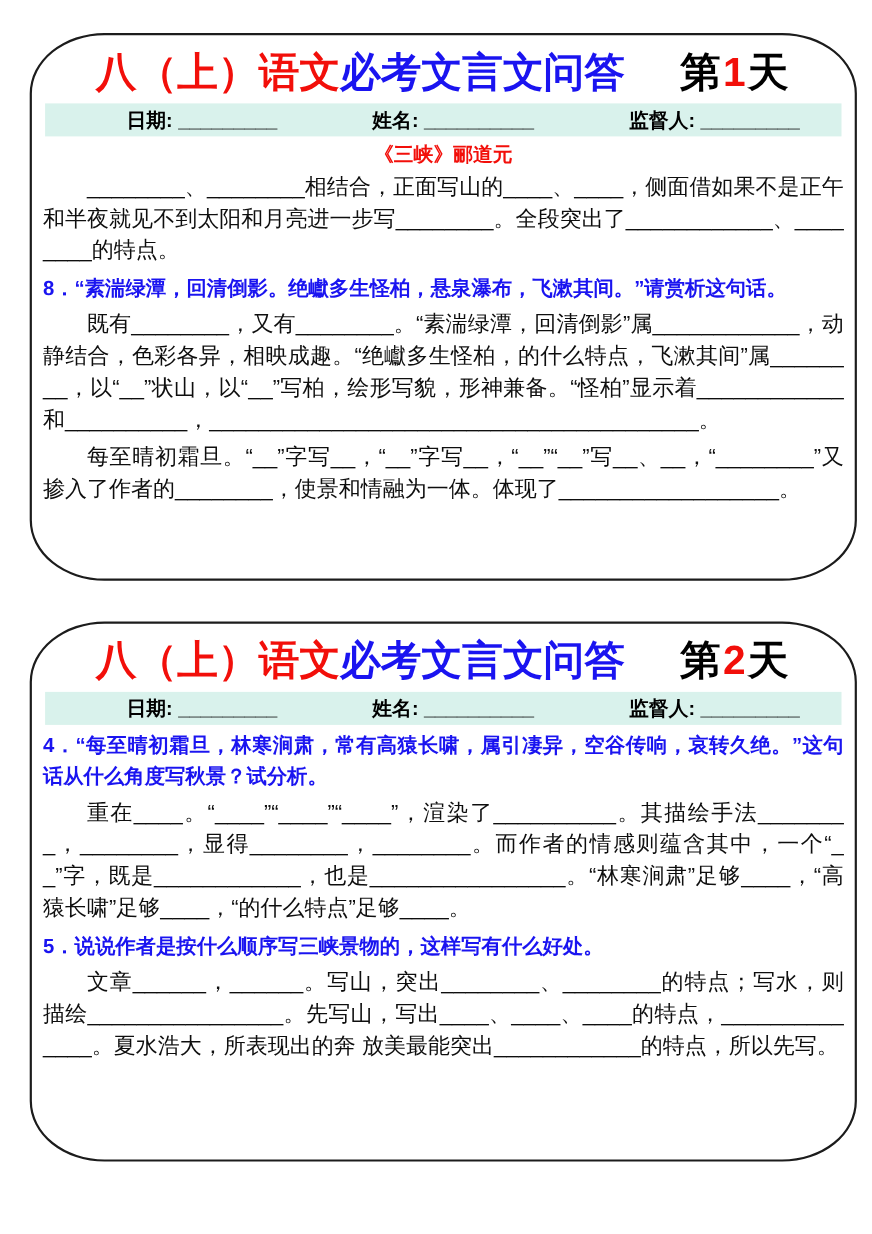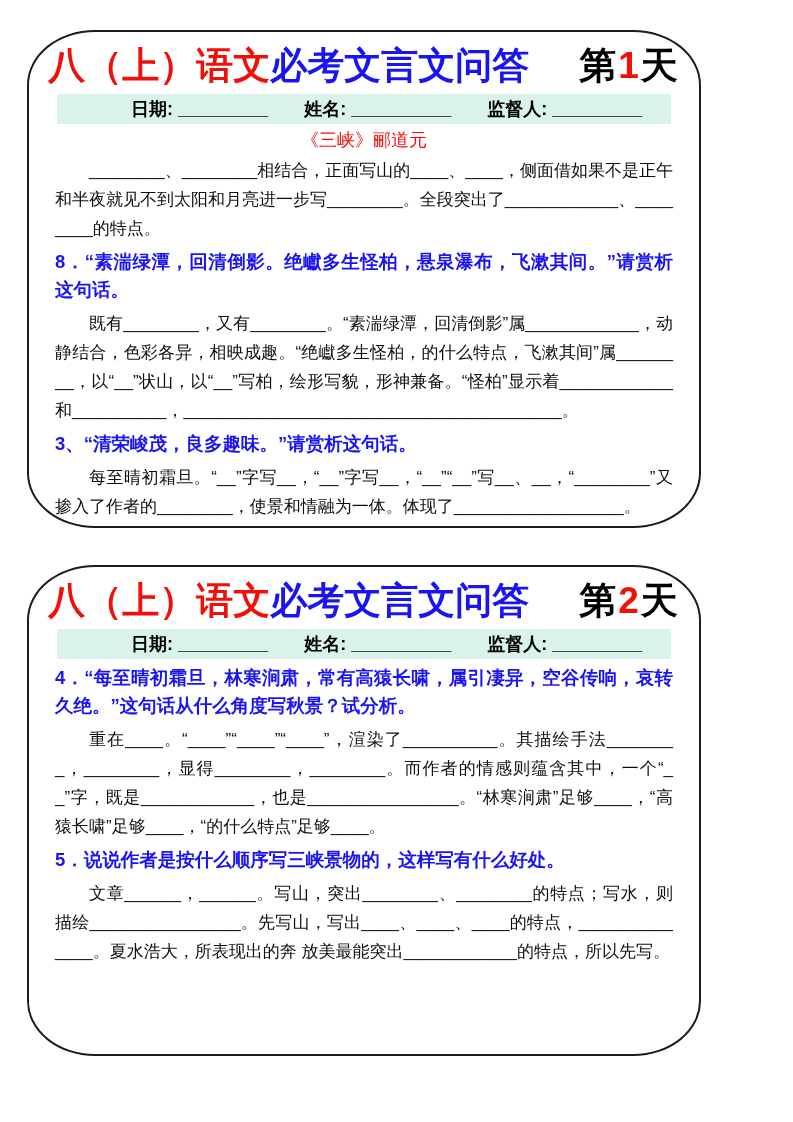--- a/index.html
+++ b/index.html
@@ -9,24 +9,24 @@
     --border:#1c1c1c;
     --text:#0e0e0e;
   }
   *{ box-sizing:border-box; }
   html,body{ margin:0; padding:0; }
   body{
     width:793px; height:1122px; position:relative; background:#ffffff;
     font-family:"Liberation Sans","DejaVu Sans",sans-serif;
   }
   .card{
-    position:absolute; left:27px; width:674px; background:#fff;
+    position:absolute; left:27px; width:752px; background:#fff;
     border:2px solid var(--border);
     border-radius:68px / 55px;
-    padding:0 26px;
+    padding:0 10px;
     overflow:hidden;
   }
   #card1{ top:30px;  height:498px; }
   #card2{ top:565px; height:491px; }
 
   .title-row{
     display:flex; justify-content:center; align-items:baseline; gap:50px;
     margin-top:13px; font-size:37px; font-weight:700; line-height:1.15;
     white-space:nowrap;
   }
@@ -38,30 +38,30 @@
   .info-bar{
     display:flex; justify-content:space-between; align-items:center;
     background:var(--bar-bg); height:30px; margin:6px 2px 0;
     padding:0 38px 0 74px; font-size:18px; font-weight:600; color:#000;
     white-space:nowrap;
     gap:36px;
   }
   .field .blank{ font-weight:600; }
 
   .subtitle{
-    text-align:center; color:var(--red); font-weight:400;
+    text-align:center; color:var(--red); font-weight:700;
     font-size:18px; margin-top:5px; line-height:22px;
   }
 
   .question{
     color:var(--blue); font-weight:700; font-size:18.5px; line-height:28px;
     margin:5px 0 0; text-align:justify; word-break:break-all;
   }
   .answer{
-    color:var(--text); font-weight:500; font-size:17px; line-height:29px;
+    color:var(--text); font-weight:500; font-size:20px; line-height:29px;
     margin:5px 0 0; text-indent:2em; text-align:justify; word-break:break-all;
   }
 </style>
 </head>
 <body>
 
 <section class="card" id="card1">
   <div class="title-row">
     <span class="title-main"><span class="t-red">八（上）语文</span><span class="t-blue">必考文言文问答</span></span>
     <span class="day"><span>第</span><span class="t-red">1</span><span>天</span></span>
@@ -73,21 +73,20 @@
     <span class="field"><span>监督人:</span> <span class="blank">_________</span></span>
   </div>
 
   <div class="subtitle">《三峡》郦道元</div>
 
   <p class="answer">________、________相结合，正面写山的____、____，侧面借如果不是正午和半夜就见不到太阳和月亮进一步写________。全段突出了____________、________的特点。</p>
 
   <p class="question">8．“素湍绿潭，回清倒影。绝巘多生怪柏，悬泉瀑布，飞漱其间。”请赏析这句话。</p>
   <p class="answer">既有________，又有________。“素湍绿潭，回清倒影”属____________，动静结合，色彩各异，相映成趣。“绝巘多生怪柏，的什么特点，飞漱其间”属________，以“__”状山，以“__”写柏，绘形写貌，形神兼备。“怪柏”显示着____________和__________，________________________________________。</p>
 
-  <p class="question">3、“清荣峻茂，良多趣味。”请赏析这句话。</p>
   <p class="answer">每至晴初霜旦。“__”字写__，“__”字写__，“__”“__”写__、__，“________”又掺入了作者的________，使景和情融为一体。体现了__________________。</p>
 </section>
 
 <section class="card" id="card2">
   <div class="title-row">
     <span class="title-main"><span class="t-red">八（上）语文</span><span class="t-blue">必考文言文问答</span></span>
     <span class="day"><span>第</span><span class="t-red">2</span><span>天</span></span>
   </div>
 
   <div class="info-bar">

